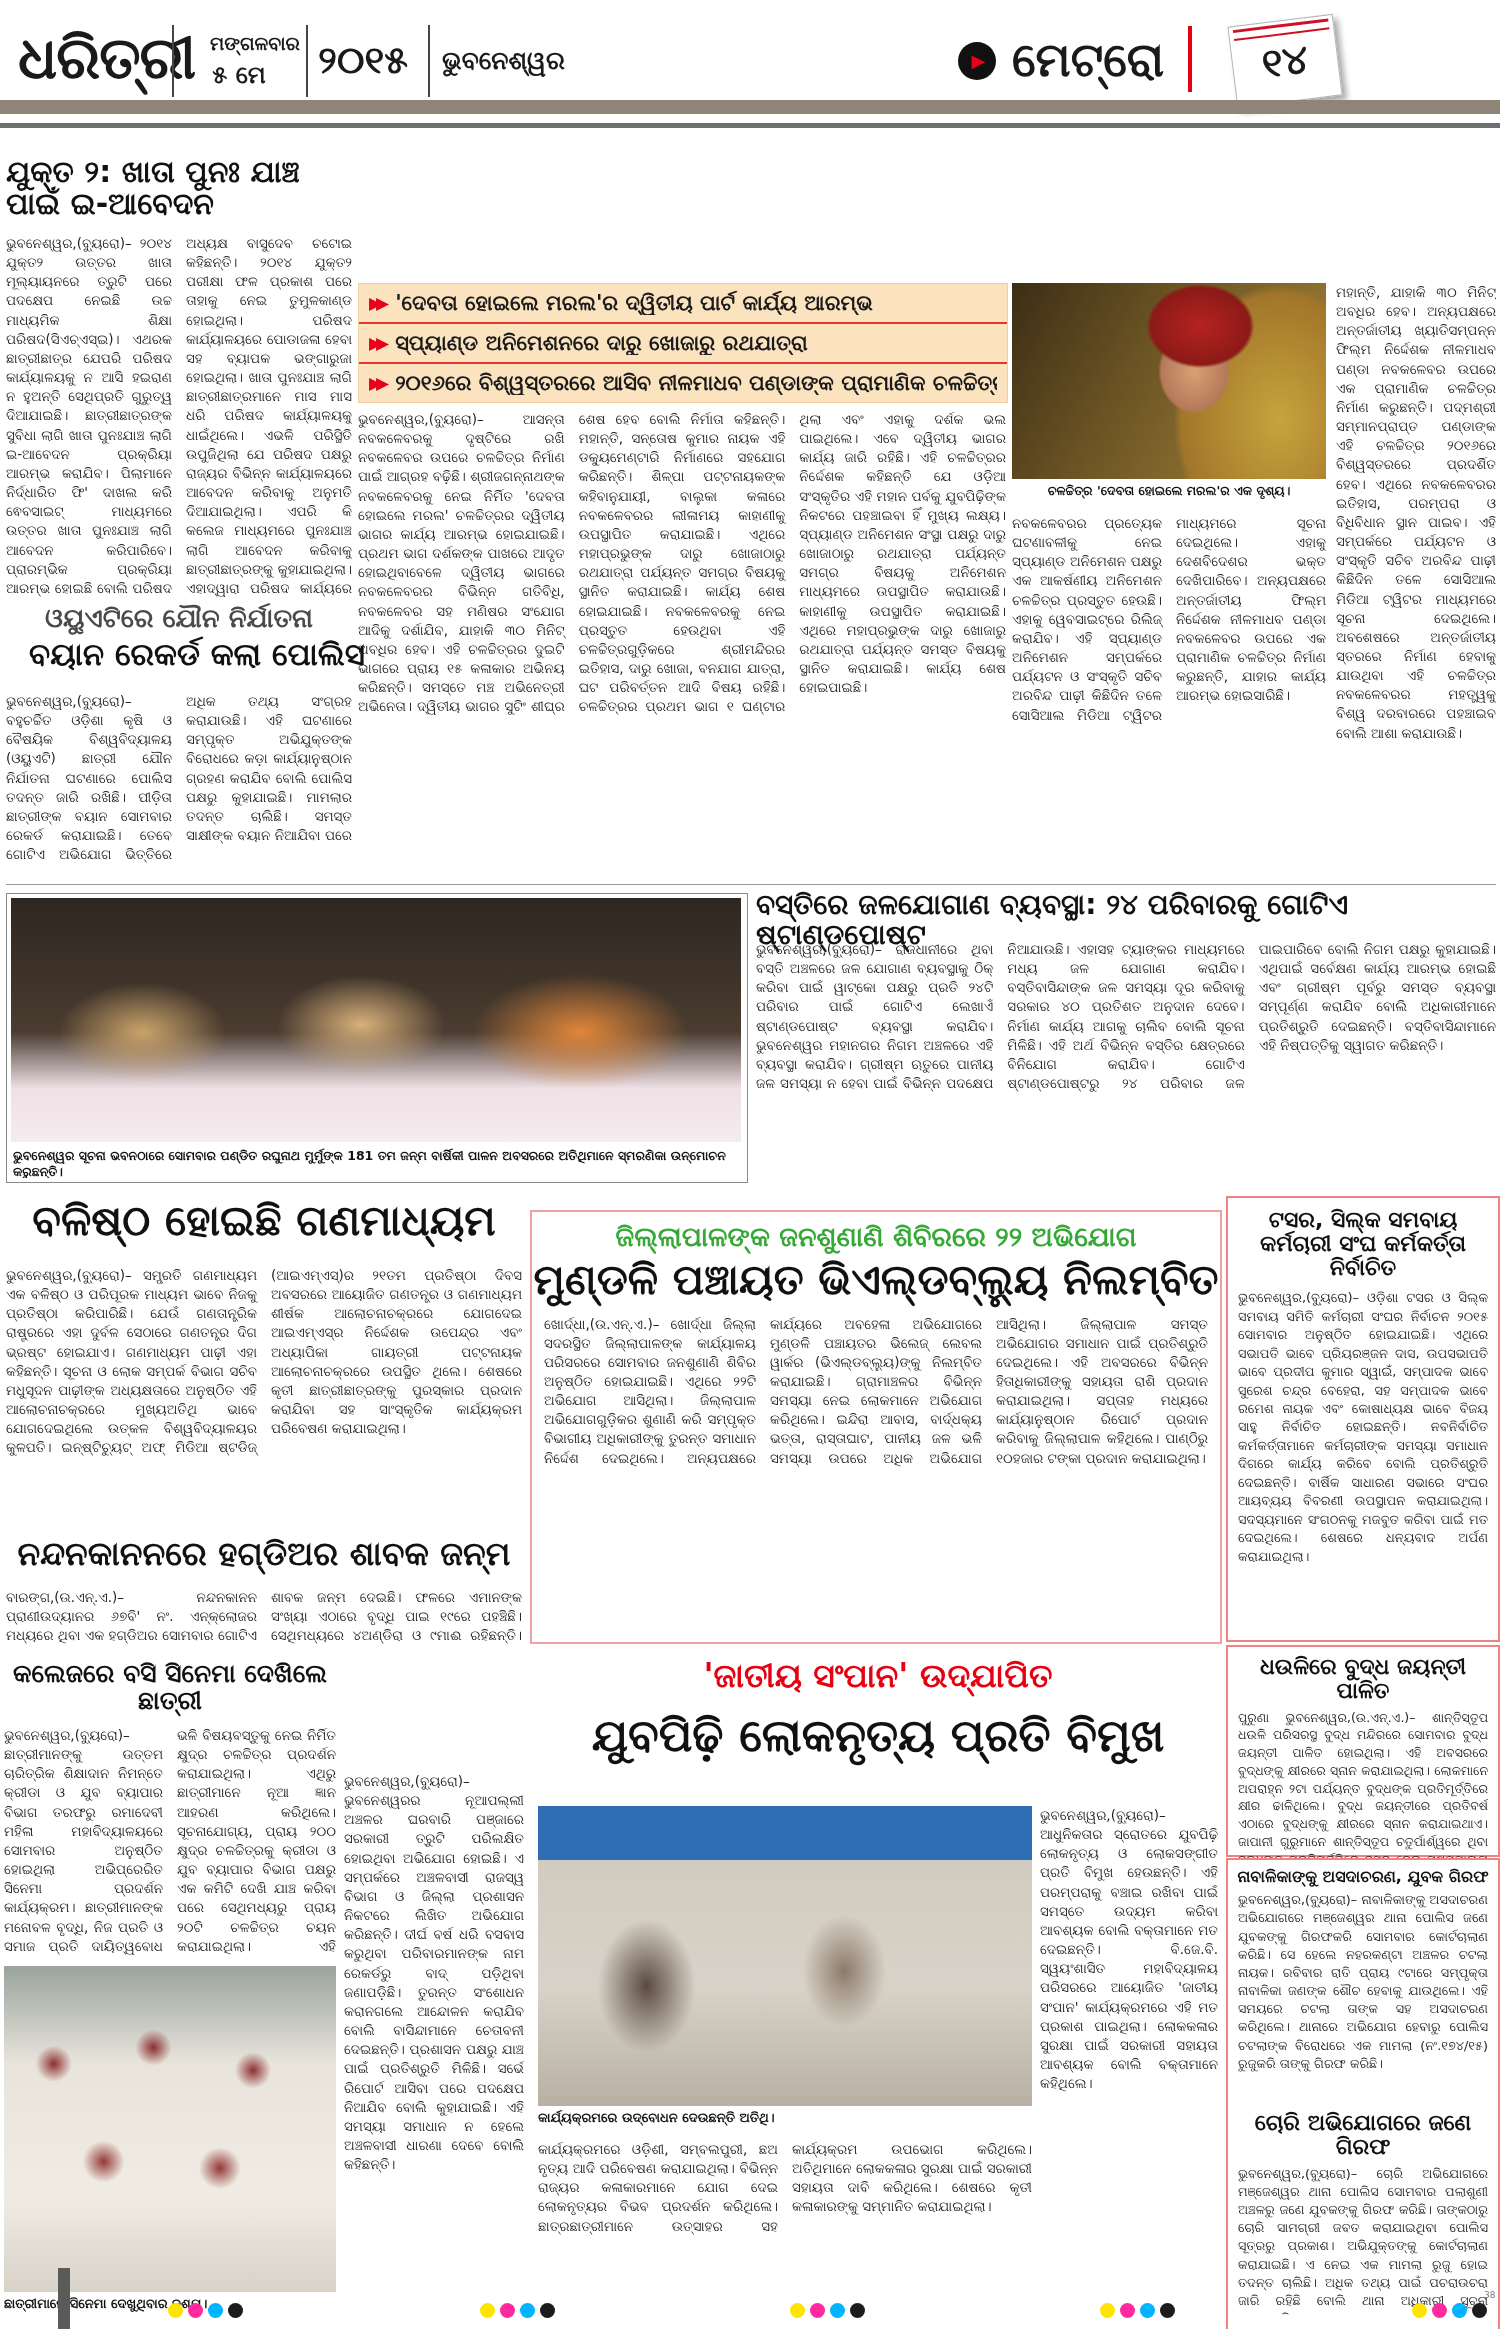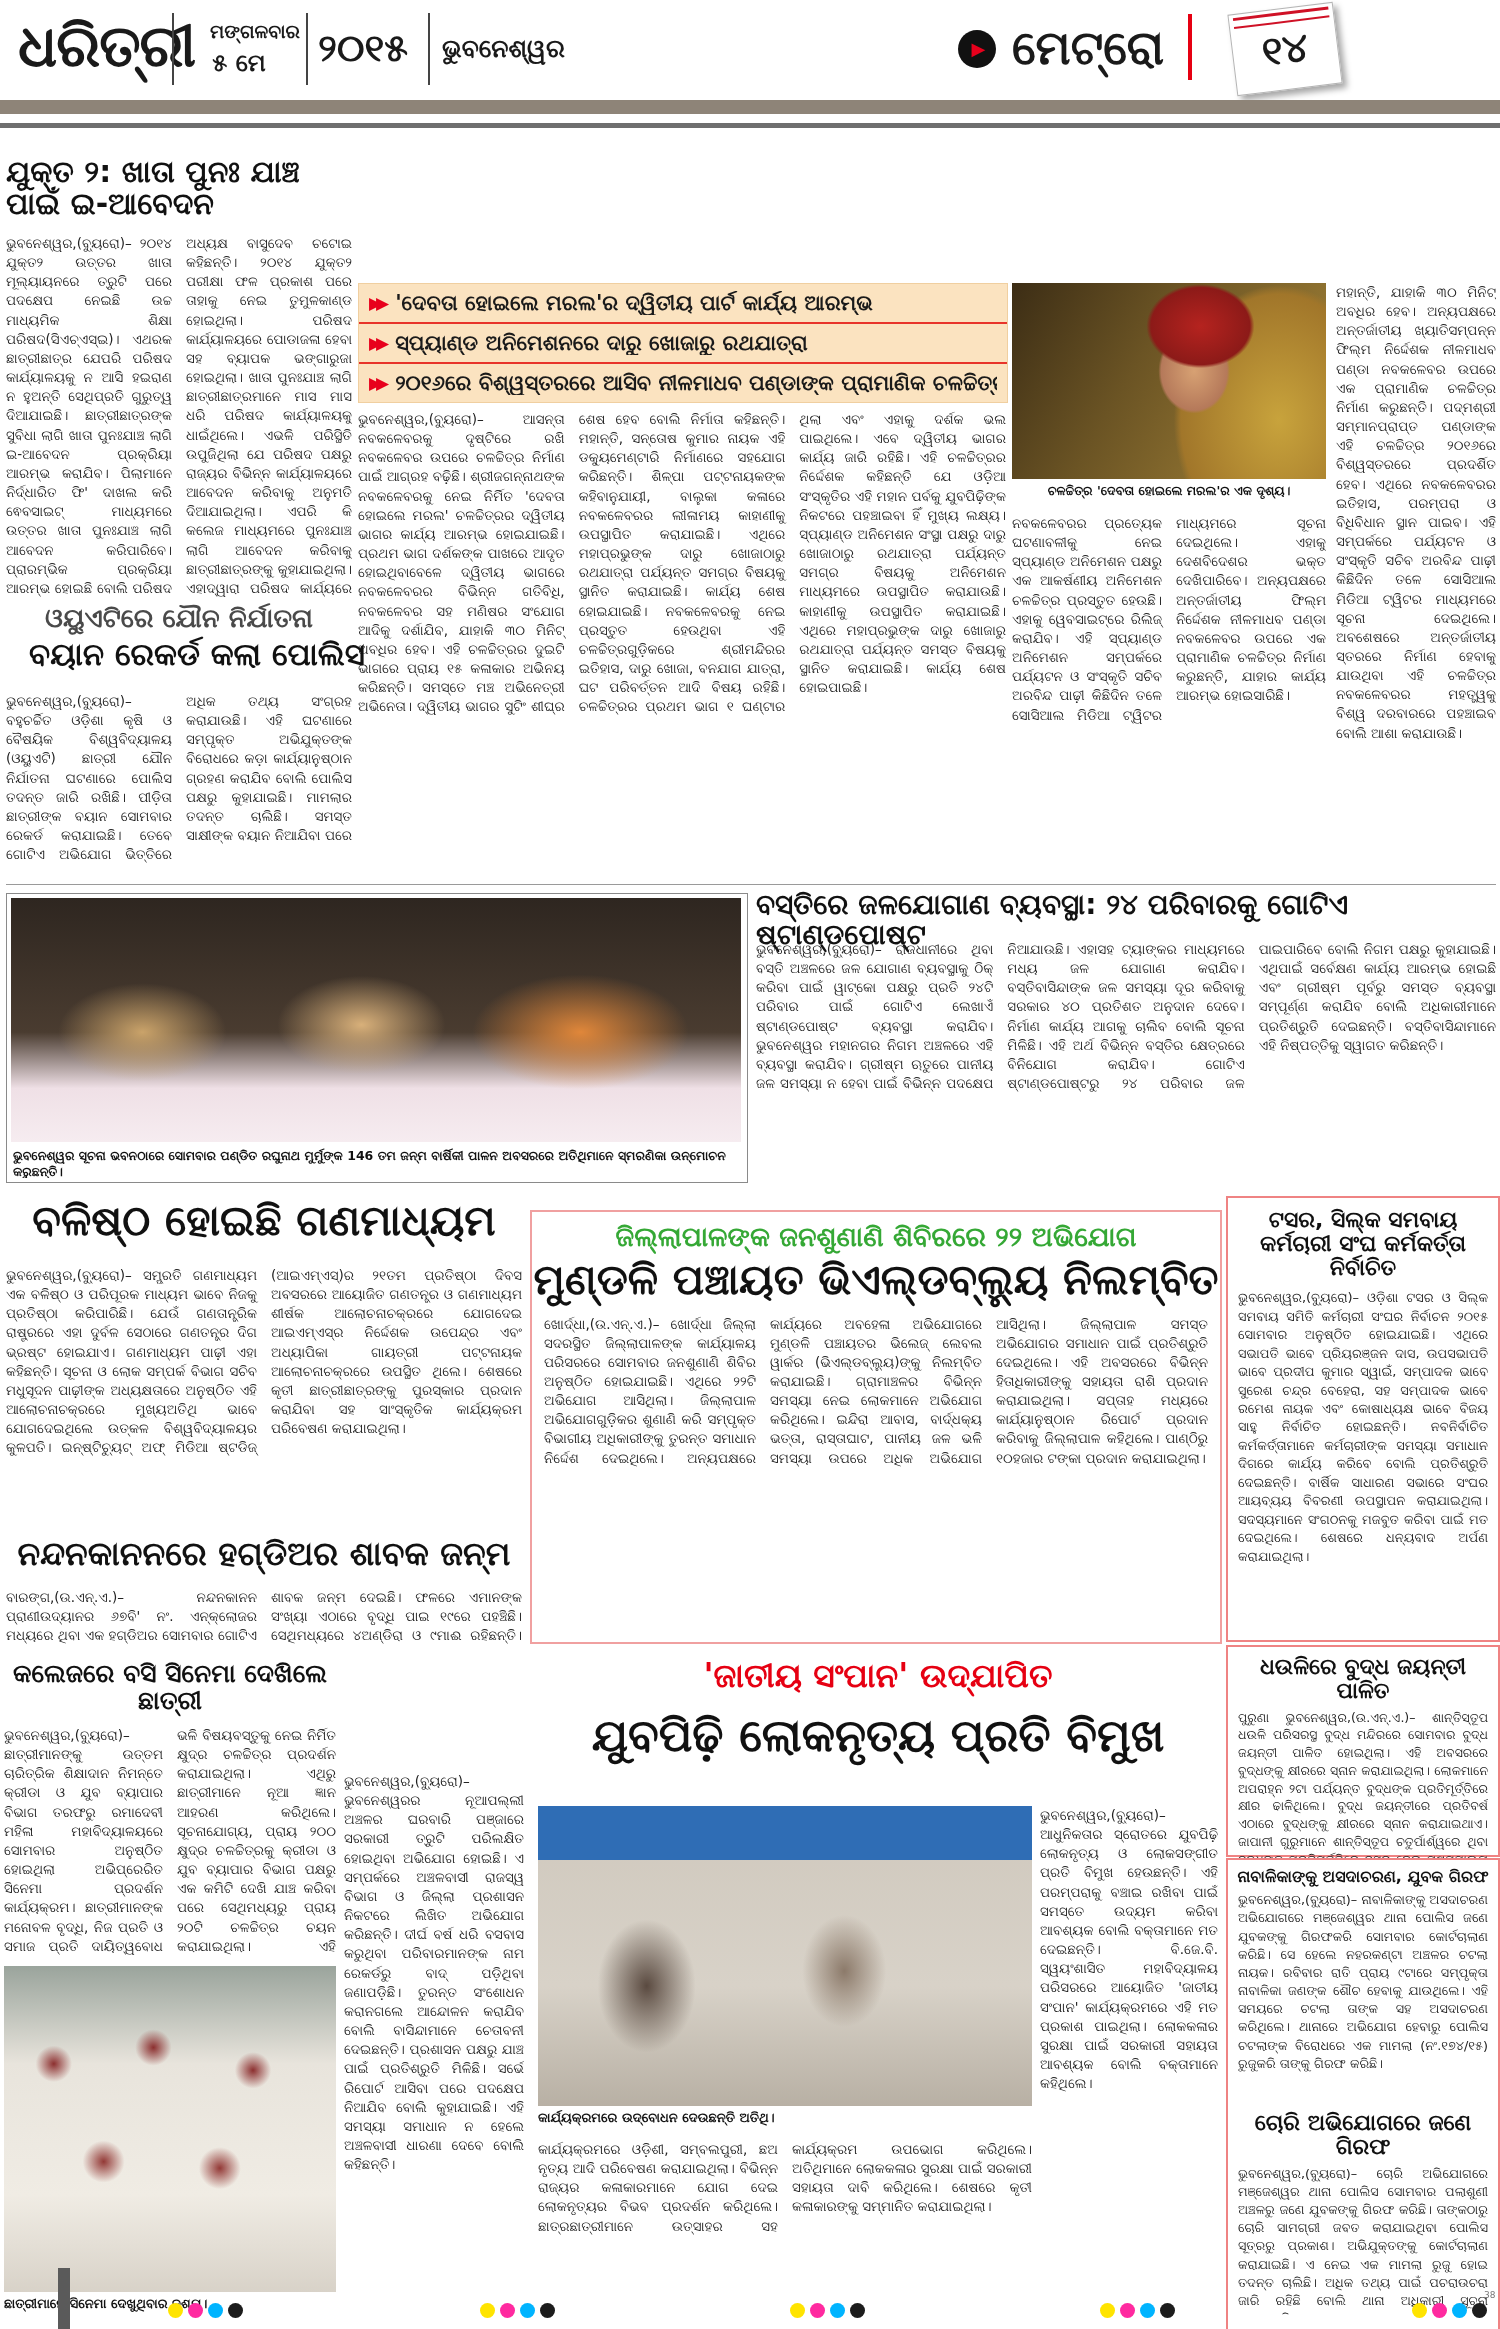--- a/index.html
+++ b/index.html
@@ -72,21 +72,21 @@
   .dot{width:15px;height:15px;border-radius:50%;}
   .c-y{background:#ffe400;} .c-m{background:#ff2aa0;} .c-c{background:#00b4ff;} .c-k{background:#1c1c1c;}
   .gray-stub{background:#5a5a5a;}
   .tiny-num{font-size:9px;color:#777;}
 </style>
 </head>
 <body>
 
 <div class="page">
 
-  <div class="abs" style="left:0;top:4px;width:1184px;height:100px;">
+  <div class="abs" style="left:0;top:16px;width:1184px;height:100px;">
     <div class="abs logo" style="left:18px;top:8px;">ଧରିତ୍ରୀ</div>
     <div class="abs mh-div" style="left:172px;top:9px;height:72px;"></div>
     <div class="abs" style="left:178px;top:16px;width:122px;">
       <div class="mh-day">ମଙ୍ଗଳବାର</div>
       <div class="mh-date" style="margin-top:6px;">୫ ମେ</div>
     </div>
     <div class="abs mh-div" style="left:306px;top:9px;height:72px;"></div>
     <div class="abs mh-year" style="left:318px;top:22px;">୨୦୧୫</div>
     <div class="abs mh-div" style="left:428px;top:9px;height:72px;"></div>
     <div class="abs mh-city" style="left:442px;top:30px;">ଭୁବନେଶ୍ୱର</div>
@@ -130,21 +130,21 @@
   <div class="abs body-text" style="left:1336px;top:283px;width:160px;height:593px;">ମହାନ୍ତି, ଯାହାକି ୩୦ ମିନିଟ୍ ଅବଧିର ହେବ। ଅନ୍ୟପକ୍ଷରେ ଅନ୍ତର୍ଜାତୀୟ ଖ୍ୟାତିସମ୍ପନ୍ନ ଫିଲ୍ମ ନିର୍ଦ୍ଦେଶକ ନୀଳମାଧବ ପଣ୍ଡା ନବକଳେବର ଉପରେ ଏକ ପ୍ରାମାଣିକ ଚଳଚ୍ଚିତ୍ର ନିର୍ମାଣ କରୁଛନ୍ତି। ପଦ୍ମଶ୍ରୀ ସମ୍ମାନପ୍ରାପ୍ତ ପଣ୍ଡାଙ୍କ ଏହି ଚଳଚ୍ଚିତ୍ର ୨୦୧୬ରେ ବିଶ୍ୱସ୍ତରରେ ପ୍ରଦର୍ଶିତ ହେବ। ଏଥିରେ ନବକଳେବରର ଇତିହାସ, ପରମ୍ପରା ଓ ବିଧିବିଧାନ ସ୍ଥାନ ପାଇବ। ଏହି ସମ୍ପର୍କରେ ପର୍ଯ୍ୟଟନ ଓ ସଂସ୍କୃତି ସଚିବ ଅରବିନ୍ଦ ପାଢ଼ୀ କିଛିଦିନ ତଳେ ସୋସିଆଲ ମିଡିଆ ଟ୍ୱିଟର ମାଧ୍ୟମରେ ସୂଚନା ଦେଇଥିଲେ। ଅବଶେଷରେ ଅନ୍ତର୍ଜାତୀୟ ସ୍ତରରେ ନିର୍ମାଣ ହେବାକୁ ଯାଉଥିବା ଏହି ଚଳଚ୍ଚିତ୍ର ନବକଳେବରର ମହତ୍ତ୍ୱକୁ ବିଶ୍ୱ ଦରବାରରେ ପହଞ୍ଚାଇବ ବୋଲି ଆଶା କରାଯାଉଛି।</div>
 
   <div class="abs headline center kicker-gray" style="left:6px;top:604px;width:346px;font-size:26px;">ଓୟୁଏଟିରେ ଯୌନ ନିର୍ଯାତନା</div>
   <div class="abs headline center" style="left:24px;top:638px;width:346px;font-size:31px;">ବୟାନ ରେକର୍ଡ କଲା ପୋଲିସ</div>
   <div class="abs body-text cols2" style="left:6px;top:692px;width:346px;height:186px;">ଭୁବନେଶ୍ୱର,(ବ୍ୟୁରୋ)– ବହୁଚର୍ଚ୍ଚିତ ଓଡ଼ିଶା କୃଷି ଓ ବୈଷୟିକ ବିଶ୍ୱବିଦ୍ୟାଳୟ (ଓୟୁଏଟି) ଛାତ୍ରୀ ଯୌନ ନିର୍ଯାତନା ଘଟଣାରେ ପୋଲିସ ତଦନ୍ତ ଜାରି ରଖିଛି। ପୀଡ଼ିତା ଛାତ୍ରୀଙ୍କ ବୟାନ ସୋମବାର ରେକର୍ଡ କରାଯାଇଛି। ତେବେ ଗୋଟିଏ ଅଭିଯୋଗ ଭିତ୍ତିରେ ଅଧିକ ତଥ୍ୟ ସଂଗ୍ରହ କରାଯାଉଛି। ଏହି ଘଟଣାରେ ସମ୍ପୃକ୍ତ ଅଭିଯୁକ୍ତଙ୍କ ବିରୋଧରେ କଡ଼ା କାର୍ଯ୍ୟାନୁଷ୍ଠାନ ଗ୍ରହଣ କରାଯିବ ବୋଲି ପୋଲିସ ପକ୍ଷରୁ କୁହାଯାଇଛି। ମାମଲାର ତଦନ୍ତ ଚାଲିଛି। ସମସ୍ତ ସାକ୍ଷୀଙ୍କ ବୟାନ ନିଆଯିବା ପରେ ଚୂଡ଼ାନ୍ତ ରିପୋର୍ଟ ପ୍ରଦାନ କରାଯିବ।</div>
 
   <div class="abs rule" style="left:6px;top:884px;width:1490px;height:1px;"></div>
 
   <div class="abs" style="left:6px;top:893px;width:740px;height:288px;border:1px solid #8a8a8a;">
     <div class="photo stage-photo" style="position:absolute;left:4px;top:4px;width:730px;height:244px;"></div>
-    <div class="caption" style="position:absolute;left:6px;top:254px;width:726px;height:30px;font-size:12.5px;">ଭୁବନେଶ୍ୱର ସୂଚନା ଭବନଠାରେ ସୋମବାର ପଣ୍ଡିତ ରଘୁନାଥ ମୁର୍ମୁଙ୍କ 146 ତମ ଜନ୍ମ ବାର୍ଷିକୀ ପାଳନ ଅବସରରେ ଅତିଥିମାନେ ସ୍ମରଣିକା ଉନ୍ମୋଚନ କରୁଛନ୍ତି।</div>
+    <div class="caption" style="position:absolute;left:6px;top:254px;width:726px;height:30px;font-size:12.5px;">ଭୁବନେଶ୍ୱର ସୂଚନା ଭବନଠାରେ ସୋମବାର ପଣ୍ଡିତ ରଘୁନାଥ ମୁର୍ମୁଙ୍କ 181 ତମ ଜନ୍ମ ବାର୍ଷିକୀ ପାଳନ ଅବସରରେ ଅତିଥିମାନେ ସ୍ମରଣିକା ଉନ୍ମୋଚନ କରୁଛନ୍ତି।</div>
   </div>
 
   <div class="abs headline" style="left:756px;top:890px;width:740px;font-size:28px;">ବସ୍ତିରେ ଜଳଯୋଗାଣ ବ୍ୟବସ୍ଥା: ୨୪ ପରିବାରକୁ ଗୋଟିଏ ଷ୍ଟାଣ୍ଡପୋଷ୍ଟ</div>
   <div class="abs body-text cols3" style="left:756px;top:940px;width:740px;height:240px;">ଭୁବନେଶ୍ୱର,(ବ୍ୟୁରୋ)– ରାଜଧାନୀରେ ଥିବା ବସ୍ତି ଅଞ୍ଚଳରେ ଜଳ ଯୋଗାଣ ବ୍ୟବସ୍ଥାକୁ ଠିକ୍ କରିବା ପାଇଁ ୱାଟ୍‌କୋ ପକ୍ଷରୁ ପ୍ରତି ୨୪ଟି ପରିବାର ପାଇଁ ଗୋଟିଏ ଲେଖାଏଁ ଷ୍ଟାଣ୍ଡପୋଷ୍ଟ ବ୍ୟବସ୍ଥା କରାଯିବ। ଭୁବନେଶ୍ୱର ମହାନଗର ନିଗମ ଅଞ୍ଚଳରେ ଏହି ବ୍ୟବସ୍ଥା କରାଯିବ। ଗ୍ରୀଷ୍ମ ଋତୁରେ ପାନୀୟ ଜଳ ସମସ୍ୟା ନ ହେବା ପାଇଁ ବିଭିନ୍ନ ପଦକ୍ଷେପ ନିଆଯାଉଛି। ଏହାସହ ଟ୍ୟାଙ୍କର ମାଧ୍ୟମରେ ମଧ୍ୟ ଜଳ ଯୋଗାଣ କରାଯିବ। ବସ୍ତିବାସିନ୍ଦାଙ୍କ ଜଳ ସମସ୍ୟା ଦୂର କରିବାକୁ ସରକାର ୪୦ ପ୍ରତିଶତ ଅନୁଦାନ ଦେବେ। ନିର୍ମାଣ କାର୍ଯ୍ୟ ଆଗକୁ ଚାଲିବ ବୋଲି ସୂଚନା ମିଳିଛି। ଏହି ଅର୍ଥ ବିଭିନ୍ନ ବସ୍ତିର କ୍ଷେତ୍ରରେ ବିନିଯୋଗ କରାଯିବ। ଗୋଟିଏ ଷ୍ଟାଣ୍ଡପୋଷ୍ଟରୁ ୨୪ ପରିବାର ଜଳ ପାଇପାରିବେ ବୋଲି ନିଗମ ପକ୍ଷରୁ କୁହାଯାଇଛି। ଏଥିପାଇଁ ସର୍ବେକ୍ଷଣ କାର୍ଯ୍ୟ ଆରମ୍ଭ ହୋଇଛି ଏବଂ ଗ୍ରୀଷ୍ମ ପୂର୍ବରୁ ସମସ୍ତ ବ୍ୟବସ୍ଥା ସମ୍ପୂର୍ଣ୍ଣ କରାଯିବ ବୋଲି ଅଧିକାରୀମାନେ ପ୍ରତିଶ୍ରୁତି ଦେଇଛନ୍ତି। ବସ୍ତିବାସିନ୍ଦାମାନେ ଏହି ନିଷ୍ପତ୍ତିକୁ ସ୍ୱାଗତ କରିଛନ୍ତି।</div>
 
   <div class="abs headline center" style="left:6px;top:1198px;width:516px;font-size:42px;">ବଳିଷ୍ଠ ହୋଇଛି ଗଣମାଧ୍ୟମ</div>
   <div class="abs body-text cols2" style="left:6px;top:1266px;width:516px;height:262px;">ଭୁବନେଶ୍ୱର,(ବ୍ୟୁରୋ)– ସମ୍ପ୍ରତି ଗଣମାଧ୍ୟମ ଏକ ବଳିଷ୍ଠ ଓ ପରିପୂରକ ମାଧ୍ୟମ ଭାବେ ନିଜକୁ ପ୍ରତିଷ୍ଠା କରିପାରିଛି। ଯେଉଁ ଗଣତାନ୍ତ୍ରିକ ରାଷ୍ଟ୍ରରେ ଏହା ଦୁର୍ବଳ ସେଠାରେ ଗଣତନ୍ତ୍ର ଦିଗ ଭ୍ରଷ୍ଟ ହୋଇଯାଏ। ଗଣମାଧ୍ୟମ ପାଢ଼ୀ ଏହା କହିଛନ୍ତି। ସୂଚନା ଓ ଲୋକ ସମ୍ପର୍କ ବିଭାଗ ସଚିବ ମଧୁସୂଦନ ପାଢ଼ୀଙ୍କ ଅଧ୍ୟକ୍ଷତାରେ ଅନୁଷ୍ଠିତ ଏହି ଆଲୋଚନାଚକ୍ରରେ ମୁଖ୍ୟଅତିଥି ଭାବେ ଯୋଗଦେଇଥିଲେ ଉତ୍କଳ ବିଶ୍ୱବିଦ୍ୟାଳୟର କୁଳପତି। ଇନ୍‌ଷ୍ଟିଚ୍ୟୁଟ୍ ଅଫ୍ ମିଡିଆ ଷ୍ଟଡିଜ୍ (ଆଇଏମ୍‌ଏସ୍)ର ୨୧ତମ ପ୍ରତିଷ୍ଠା ଦିବସ ଅବସରରେ ଆୟୋଜିତ ଗଣତନ୍ତ୍ର ଓ ଗଣମାଧ୍ୟମ ଶୀର୍ଷକ ଆଲୋଚନାଚକ୍ରରେ ଯୋଗଦେଇ ଆଇଏମ୍‌ଏସ୍‌ର ନିର୍ଦ୍ଦେଶକ ଉପେନ୍ଦ୍ର ଏବଂ ଅଧ୍ୟାପିକା ଗାୟତ୍ରୀ ପଟ୍ଟନାୟକ ଆଲୋଚନାଚକ୍ରରେ ଉପସ୍ଥିତ ଥିଲେ। ଶେଷରେ କୃତୀ ଛାତ୍ରୀଛାତ୍ରଙ୍କୁ ପୁରସ୍କାର ପ୍ରଦାନ କରାଯିବା ସହ ସାଂସ୍କୃତିକ କାର୍ଯ୍ୟକ୍ରମ ପରିବେଷଣ କରାଯାଇଥିଲା।</div>
 
   <div class="abs pink-box" style="left:530px;top:1210px;width:688px;height:430px;">
     <div class="headline center kicker-green" style="margin-top:10px;font-size:27px;">ଜିଲ୍ଲାପାଳଙ୍କ ଜନଶୁଣାଣି ଶିବିରରେ ୨୨ ଅଭିଯୋଗ</div>

